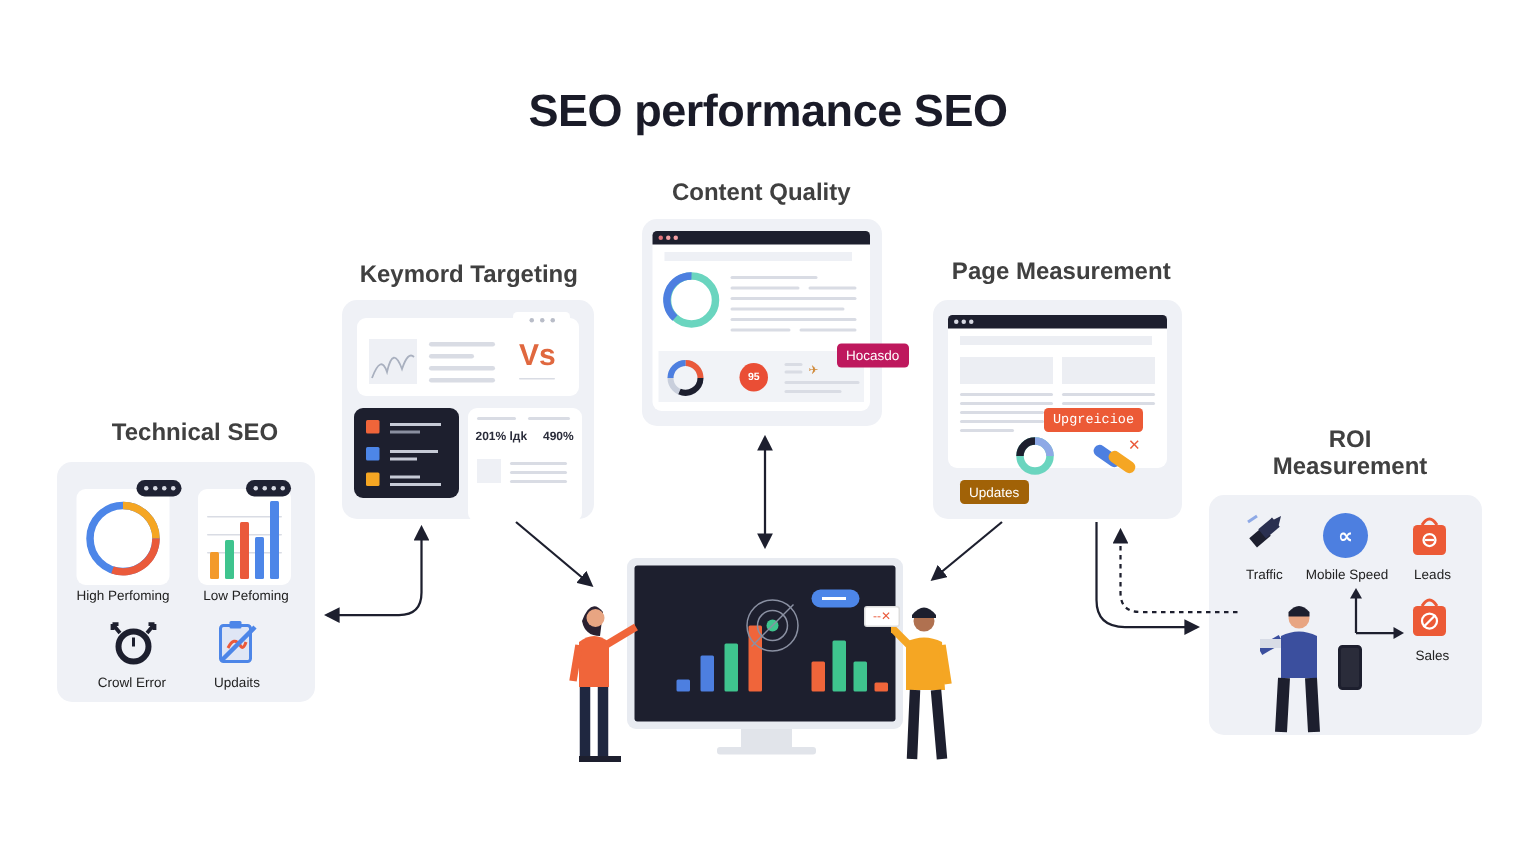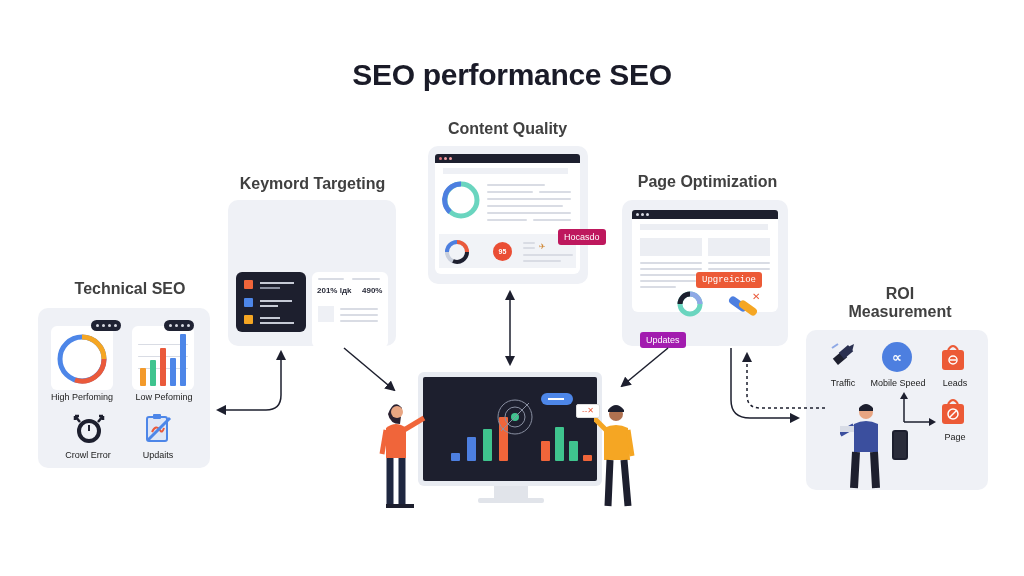--- a/index.html
+++ b/index.html
@@ -75,20 +75,37 @@
     <rect x="5" y="5" width="20" height="24" rx="2" fill="#dfe6f5" stroke="#4d86e8" stroke-width="2"></rect>
     <rect x="11" y="2" width="8" height="5" rx="1" fill="#4d86e8"></rect>
     <path d="M10 20 Q14 12 18 18 Q20 22 22 16" stroke="#ea5a3b" stroke-width="2" fill="none"></path>
     <line x1="6" y1="28" x2="28" y2="6" stroke="#4d86e8" stroke-width="3"></line>
   </svg>
   <div class="small-label" style="left:80px; top:142px; width:80px;">Updaits</div>
 </div>
 
 <div class="abs sec-label" style="left:225px; top:175px; width:175px;">Keymord Targeting</div>
 <div class="abs panel" style="left:228px; top:200px; width:168px; height:146px;">
+  <div class="abs card" style="left:10px; top:12px; width:148px; height:52px;">
+    <div class="abs" style="right:6px; top:-4px; width:38px; height:10px; background:#fff; border-radius:3px; display:flex; gap:4px; justify-content:center; align-items:center;">
+      <i style="width:3px;height:3px;background:#b9bdc8;border-radius:50%;display:block;"></i>
+      <i style="width:3px;height:3px;background:#b9bdc8;border-radius:50%;display:block;"></i>
+      <i style="width:3px;height:3px;background:#b9bdc8;border-radius:50%;display:block;"></i>
+    </div>
+    <svg class="abs" style="left:8px; top:14px;" width="32" height="30" viewBox="0 0 32 30">
+      <rect width="32" height="30" fill="#eef0f5"></rect>
+      <path d="M2 26 Q8 10 12 22 Q16 4 22 20 Q26 8 30 12" stroke="#a9b0bf" stroke-width="1.2" fill="none"></path>
+    </svg>
+    <div class="line" style="left:48px; top:16px; width:44px;"></div>
+    <div class="line" style="left:48px; top:24px; width:30px;"></div>
+    <div class="line" style="left:48px; top:32px; width:44px;"></div>
+    <div class="line" style="left:48px; top:40px; width:44px;"></div>
+    <div class="abs" style="left:108px; top:14px; font-size:20px; font-weight:700; color:#e0683f;">Vs</div>
+    <div class="line" style="left:108px; top:40px; width:24px; height:1px;"></div>
+  </div>
   <div class="abs" style="left:8px; top:72px; width:70px; height:60px; background:#1d1f2e; border-radius:6px;">
     <div class="abs" style="left:8px; top:8px; width:9px; height:9px; background:#f0653a; border-radius:1px;"></div>
     <div class="abs" style="left:8px; top:26px; width:9px; height:9px; background:#4d86e8; border-radius:1px;"></div>
     <div class="abs" style="left:8px; top:43px; width:9px; height:9px; background:#f5a623; border-radius:1px;"></div>
     <div class="abs" style="left:24px; top:10px; width:34px; height:2px; background:#c6cad6;"></div>
     <div class="abs" style="left:24px; top:15px; width:20px; height:2px; background:#8a8fa0;"></div>
     <div class="abs" style="left:24px; top:28px; width:32px; height:2px; background:#c6cad6;"></div>
     <div class="abs" style="left:24px; top:33px; width:18px; height:2px; background:#c6cad6;"></div>
     <div class="abs" style="left:24px; top:45px; width:20px; height:2px; background:#c6cad6;"></div>
     <div class="abs" style="left:24px; top:50px; width:34px; height:2px; background:#c6cad6;"></div>
@@ -138,21 +155,21 @@
     </div>
     <div class="line" style="left:88px; top:88px; width:12px; height:2px;"></div>
     <div class="line" style="left:88px; top:93px; width:12px; height:2px;"></div>
     <div class="abs" style="left:104px; top:88px; font-size:8px; color:#d08a3a;">✈</div>
     <div class="line" style="left:88px; top:100px; width:50px; height:2px;"></div>
     <div class="line" style="left:88px; top:106px; width:38px; height:2px;"></div>
   </div>
   <div class="tag" style="left:130px; top:83px; background:#be185d;">Hocasdo</div>
 </div>
 
-<div class="abs sec-label" style="left:625px; top:173px; width:165px;">Page Optimization</div>
+<div class="abs sec-label" style="left:625px; top:173px; width:165px;">Page Measurement</div>
 <div class="abs panel" style="left:622px; top:200px; width:166px; height:146px;">
   <div class="abs card" style="left:10px; top:10px; width:146px; height:102px;">
     <div class="browser-bar">
         <i style="left:4px; background:#d7d9e2;"></i>
         <i style="left:9px; background:#d7d9e2;"></i>
         <i style="left:14px; background:#d7d9e2;"></i>
       </div>
     <div class="abs" style="left:8px; top:14px; width:128px; height:6px; background:#eceef3;"></div>
     <div class="abs" style="left:8px; top:28px; width:62px; height:18px; background:#eceef3;"></div>
     <div class="abs" style="left:76px; top:28px; width:62px; height:18px; background:#eceef3;"></div>
@@ -168,21 +185,21 @@
   <svg class="abs" style="left:54px; top:90px;" width="28" height="28" viewBox="0 0 28 28">
     <circle cx="14" cy="14" r="10" fill="none" stroke="#6ad5bf" stroke-width="5"></circle>
     <path d="M14 4 A10 10 0 0 0 4 14" fill="none" stroke="#1d1f2e" stroke-width="5"></path>
     <path d="M14 4 A10 10 0 0 1 24 14" fill="none" stroke="#8ea9e6" stroke-width="5"></path>
   </svg>
   <svg class="abs" style="left:104px; top:90px;" width="36" height="30" viewBox="0 0 36 30">
     <rect x="2" y="10" width="20" height="8" rx="4" transform="rotate(35 12 14)" fill="#4d7fe0"></rect>
     <rect x="12" y="14" width="20" height="8" rx="4" transform="rotate(35 22 18)" fill="#f5a623"></rect>
     <text x="26" y="10" font-size="10" fill="#ea5a3b" font-family="Liberation Sans, sans-serif">✕</text>
   </svg>
-  <div class="tag" style="left:18px; top:132px; background:#a21caf;">Updates</div>
+  <div class="tag" style="left:18px; top:120px; background:#a16207;">Updates</div>
 </div>
 
 <div class="abs sec-label" style="left:840px; top:285px; width:120px;">ROI</div>
 <div class="abs sec-label" style="left:840px; top:303px; width:120px;">Measurement</div>
 <div class="abs panel" style="left:806px; top:330px; width:182px; height:160px;">
   <svg class="abs" style="left:22px; top:12px;" width="30" height="30" viewBox="0 0 30 30">
     <path d="M4 6 L10 2" stroke="#8ea9e6" stroke-width="2"></path>
     <rect x="6" y="12" width="12" height="8" transform="rotate(-40 12 16)" fill="#1d1f2e"></rect>
     <rect x="12" y="6" width="12" height="8" transform="rotate(-40 18 10)" fill="#2a3050"></rect>
     <path d="M18 6 L26 2 L24 10" fill="#2a3050"></path>
@@ -199,21 +216,21 @@
     <line x1="10" y1="18" x2="16" y2="18" stroke="#fff" stroke-width="1.5"></line>
   </svg>
   <div class="small-label" style="left:124px; top:48px; width:50px;">Leads</div>
 
   <svg class="abs" style="left:134px; top:66px;" width="26" height="30" viewBox="0 0 26 30">
     <path d="M8 8 Q13 0 18 8" stroke="#ec5a36" stroke-width="2" fill="none"></path>
     <rect x="2" y="8" width="22" height="20" rx="3" fill="#ec5a36"></rect>
     <circle cx="13" cy="18" r="5" fill="none" stroke="#fff" stroke-width="1.5"></circle>
     <line x1="9" y1="22" x2="17" y2="14" stroke="#fff" stroke-width="1.5"></line>
   </svg>
-  <div class="small-label" style="left:124px; top:102px; width:50px;">Page</div>
+  <div class="small-label" style="left:124px; top:102px; width:50px;">Sales</div>
 
   <svg class="abs" style="left:90px; top:60px;" width="44" height="36" viewBox="0 0 44 36">
     <path d="M8 32 L8 6" stroke="#1d1f2e" stroke-width="1.5"></path>
     <path d="M4 9 L8 2 L12 9 Z" fill="#1d1f2e"></path>
     <path d="M8 32 L36 32" stroke="#1d1f2e" stroke-width="1.5"></path>
     <path d="M33 28 L40 32 L33 36 Z" fill="#1d1f2e"></path>
   </svg>
 
   <div class="abs" style="left:86px; top:100px; width:16px; height:30px; background:#2a2c3a; border-radius:3px; border:2px solid #1d1f2e;"></div>
 

